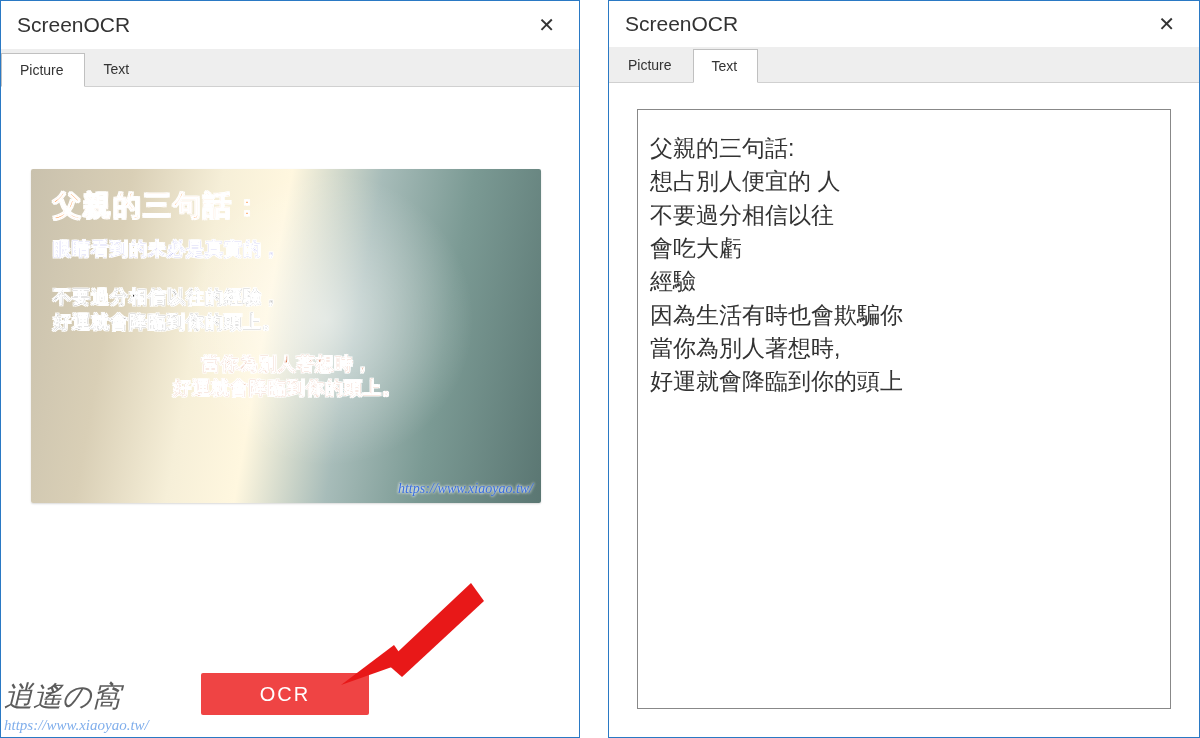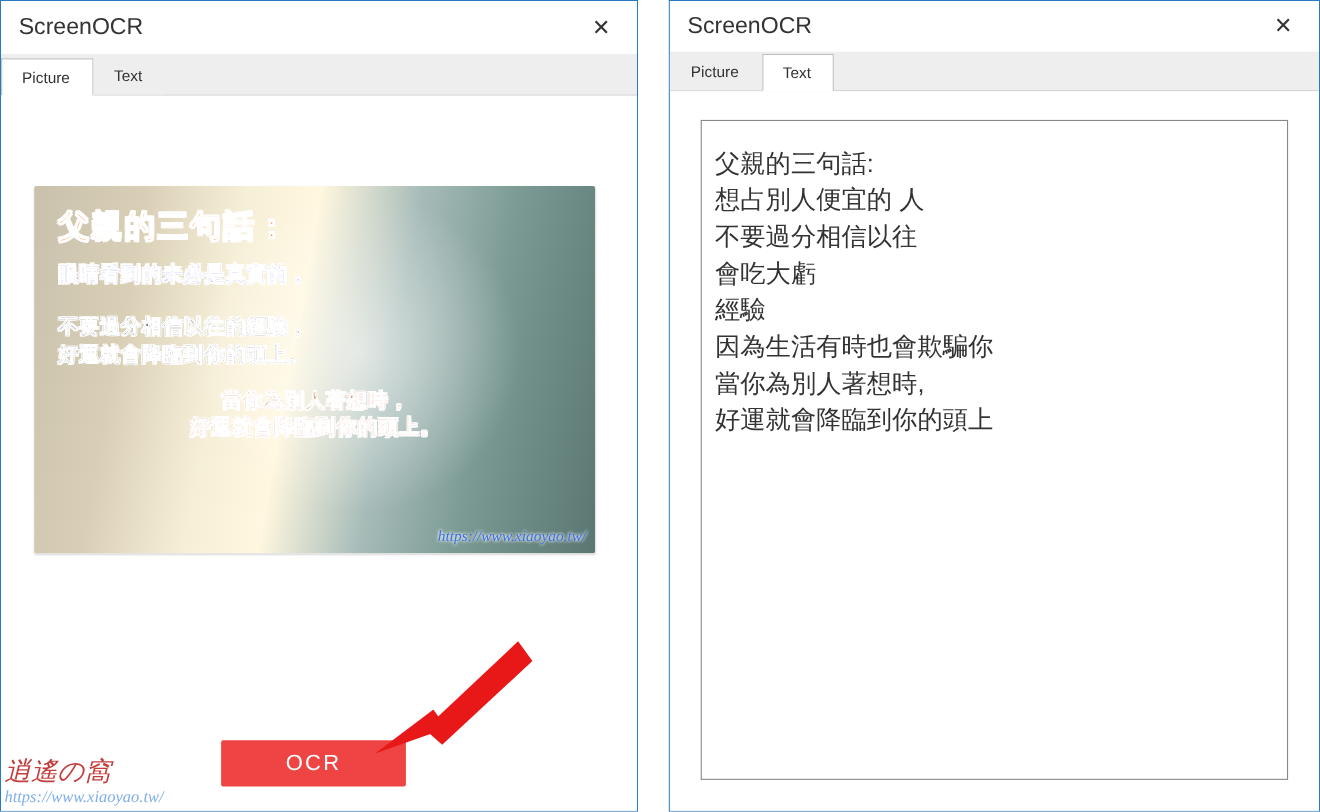--- a/index.html
+++ b/index.html
@@ -162,22 +162,22 @@
     left: 4px; bottom: 4px;
     font-size: 15px;
     font-style: italic;
     font-family: "Comic Sans MS", cursive;
     color: #6aa0e8;
     opacity: 0.85;
     text-shadow: 0 0 2px #fff, 0 0 2px #fff;
     pointer-events: none;
   }
   .watermark .logo {
-    font-size: 24px;
-    color: #b91c1c;
+    font-size: 29px;
+    color: #404040;
     font-family: "KaiTi","DFKai-SB",serif;
   }
 </style>
 </head>
 <body>
 
 <div class="container">
 
   <div class="window window-left">
     <div class="titlebar">

